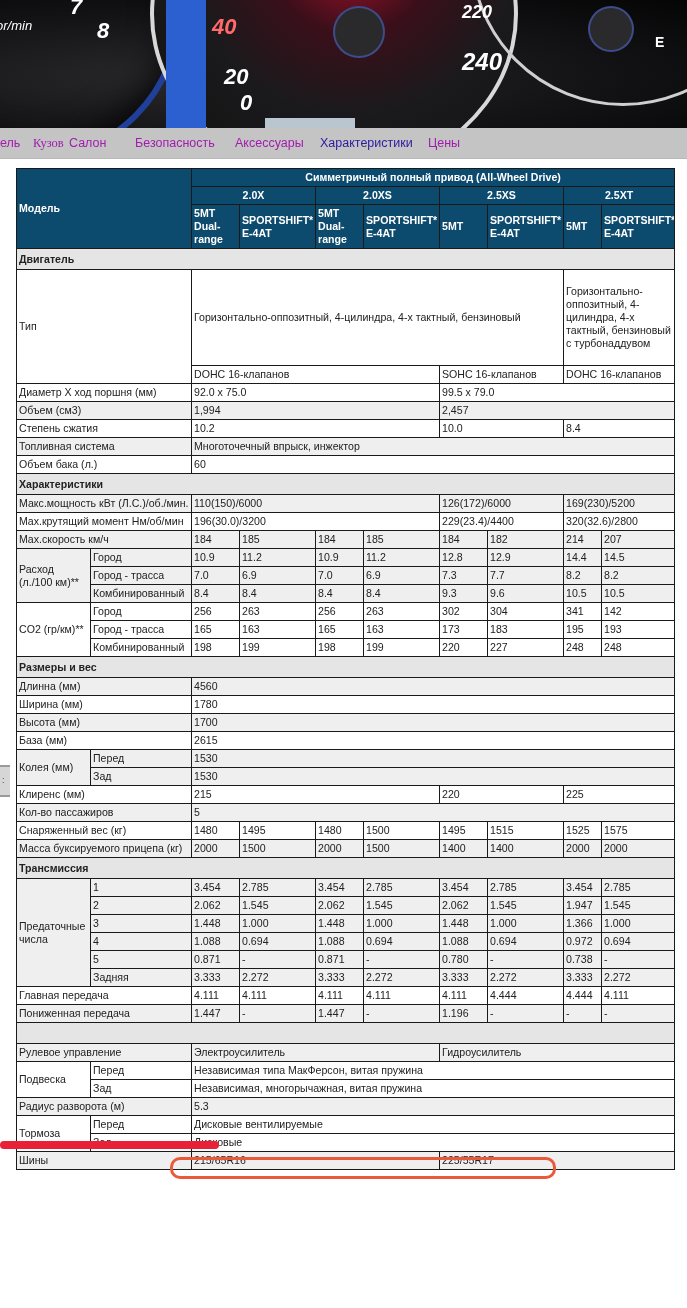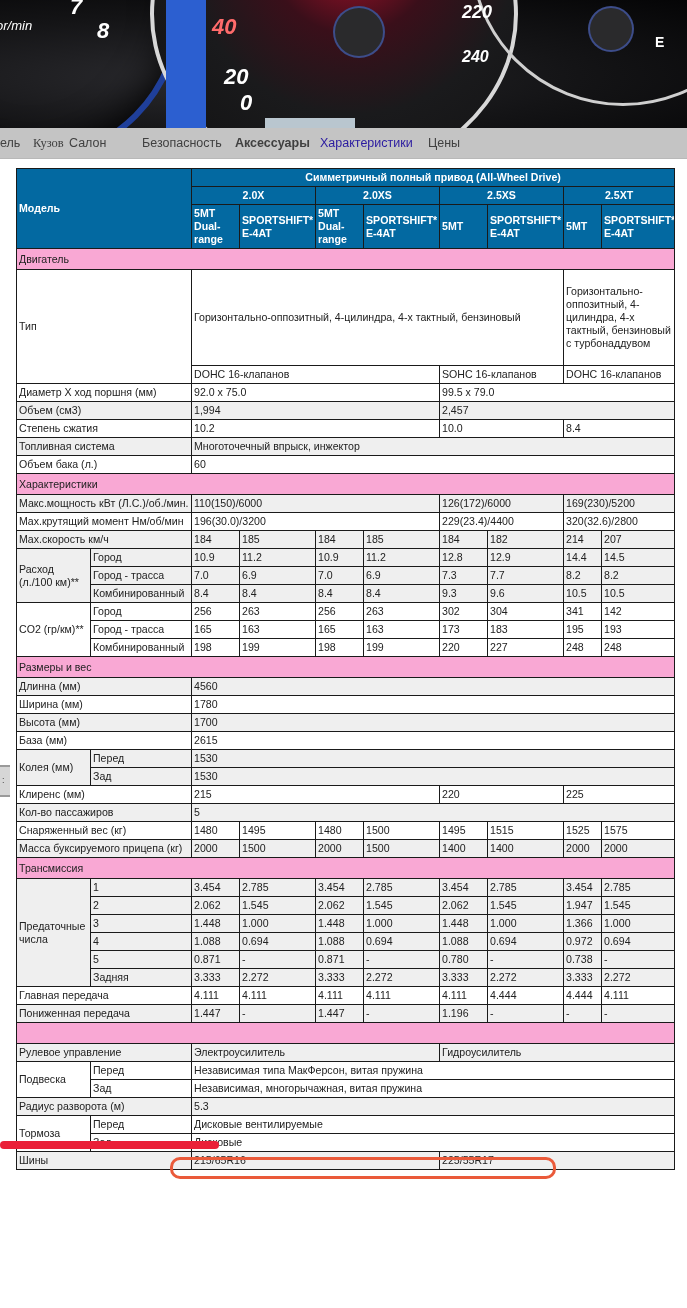--- a/index.html
+++ b/index.html
@@ -12,33 +12,33 @@
   .banner .g2 { left:150px; top:-150px; width:360px; height:320px; border:4px solid #d8d8d8; background: radial-gradient(circle at 55% 30%, #b0102a 0%, #3a0f1a 28%, #1a1a1c 55%, #111 100%); }
   .banner .g2 .band { position:absolute; left:12px; top:60px; width:40px; height:240px; background:#2c5fd0; border-radius:40px; }
   .banner .knob { position:absolute; width:48px; height:48px; border-radius:50%; background:#2a2a2c; box-shadow:0 0 0 2px #3d4d8a; }
   .banner .g3 { left:470px; top:-200px; width:300px; height:300px; border:3px solid #cfcfcf; }
   .banner .num { position:absolute; font-style:italic; font-weight:bold; color:#fff; font-size:22px; font-family:"Liberation Sans", sans-serif; }
   .banner .num.red { color:#ff6b6b; }
   .banner .unit { position:absolute; color:#fff; font-style:italic; font-size:13px; }
   .banner .lcd { position:absolute; left:265px; top:118px; width:90px; height:14px; background:#b9c6cf; }
 
   .nav { position:absolute; left:0; top:128px; width:687px; height:30px; background:#c4c4c4; border-bottom:1px solid #b8b8b8; }
-  .nav .item { position:absolute; top:8px; font-size:12.5px; color:#404040; white-space:nowrap; cursor:pointer; }
+  .nav .item { position:absolute; top:8px; font-size:12.5px; color:#a21caf; white-space:nowrap; cursor:pointer; }
   .nav .item.active { color:#2a1aa0; }
 
   .handle { position:absolute; left:0; top:765px; width:10px; height:28px; background:#d6d6d6; border-top:2px solid #9a9a9a; border-bottom:2px solid #9a9a9a; }
   .handle span { position:absolute; left:2px; top:8px; font-size:9px; color:#444; }
 
   table.spec { position:absolute; left:16px; top:168px; width:658px; border-collapse:collapse; table-layout:fixed;
                font-family:"Liberation Sans", sans-serif; font-size:10.6px; color:#222; }
   table.spec td, table.spec th { border:1px solid #1a1a1a; padding:2px 2px; vertical-align:middle; text-align:left;
                line-height:13px; overflow:hidden; }
-  table.spec th { background:#0369a1; color:#fff; font-weight:bold; font-size:10.6px; }
+  table.spec th { background:#0c4a6e; color:#fff; font-weight:bold; font-size:10.6px; }
   table.spec th.center { text-align:center; }
-  table.spec tr.sec td { background:#f9a8d4; font-weight:normal; color:#222; height:16px; }
+  table.spec tr.sec td { background:#e5e5e5; font-weight:bold; color:#222; height:16px; }
   table.spec tr.alt td { background:#efefef; }
   table.spec tr.wht td { background:#ffffff; }
   table.spec td.rowspan { background:#ffffff; }
 
   .marker-line { position:absolute; left:0; top:1141px; width:219px; height:8px; background:#ea2038; border-radius:4px; }
   .marker-oval { position:absolute; left:170px; top:1157px; width:386px; height:22px; border:3px solid #ea5a3a; border-radius:10px; box-sizing:border-box; }
 </style>
 </head>
 <body>
 
@@ -50,31 +50,31 @@
   <div class="gauge g3"></div>
   <div class="knob" style="left:335px;top:8px;"></div>
   <div class="knob" style="left:590px;top:8px;width:42px;height:42px;"></div>
   <span class="num" style="left:70px;top:-6px;">7</span>
   <span class="num" style="left:97px;top:18px;">8</span>
   <span class="unit" style="left:-4px;top:18px;">or/min</span>
   <span class="num red" style="left:212px;top:14px;">40</span>
   <span class="num" style="left:224px;top:64px;">20</span>
   <span class="num" style="left:240px;top:90px;">0</span>
   <span class="num" style="left:462px;top:2px;font-size:18px;">220</span>
-  <span class="num" style="left:462px;top:48px;font-size:16px;">240</span>
+  <span class="num" style="left:462px;top:48px;font-size:24px;">240</span>
   <span class="num" style="left:655px;top:34px;font-size:14px;font-style:normal;">E</span>
   <div class="lcd"></div>
 </div>
 
 <div class="nav">
   <span class="item" style="left:0px;">ель</span>
   <span class="item" style="left:33px;font-family:Liberation Serif, serif;">Кузов</span>
   <span class="item" style="left:69px;">Салон</span>
-  <span class="item" style="left:142px;">Безопасность</span>
-  <span class="item" style="left:235px;font-weight:bold;">Аксессуары</span>
+  <span class="item" style="left:135px;">Безопасность</span>
+  <span class="item" style="left:235px;">Аксессуары</span>
   <span class="item active" style="left:320px;">Характеристики</span>
   <span class="item" style="left:428px;">Цены</span>
 </div>
 
 <div class="handle">
     <span>:</span>
   </div>
 
 <table class="spec">
   <colgroup>

